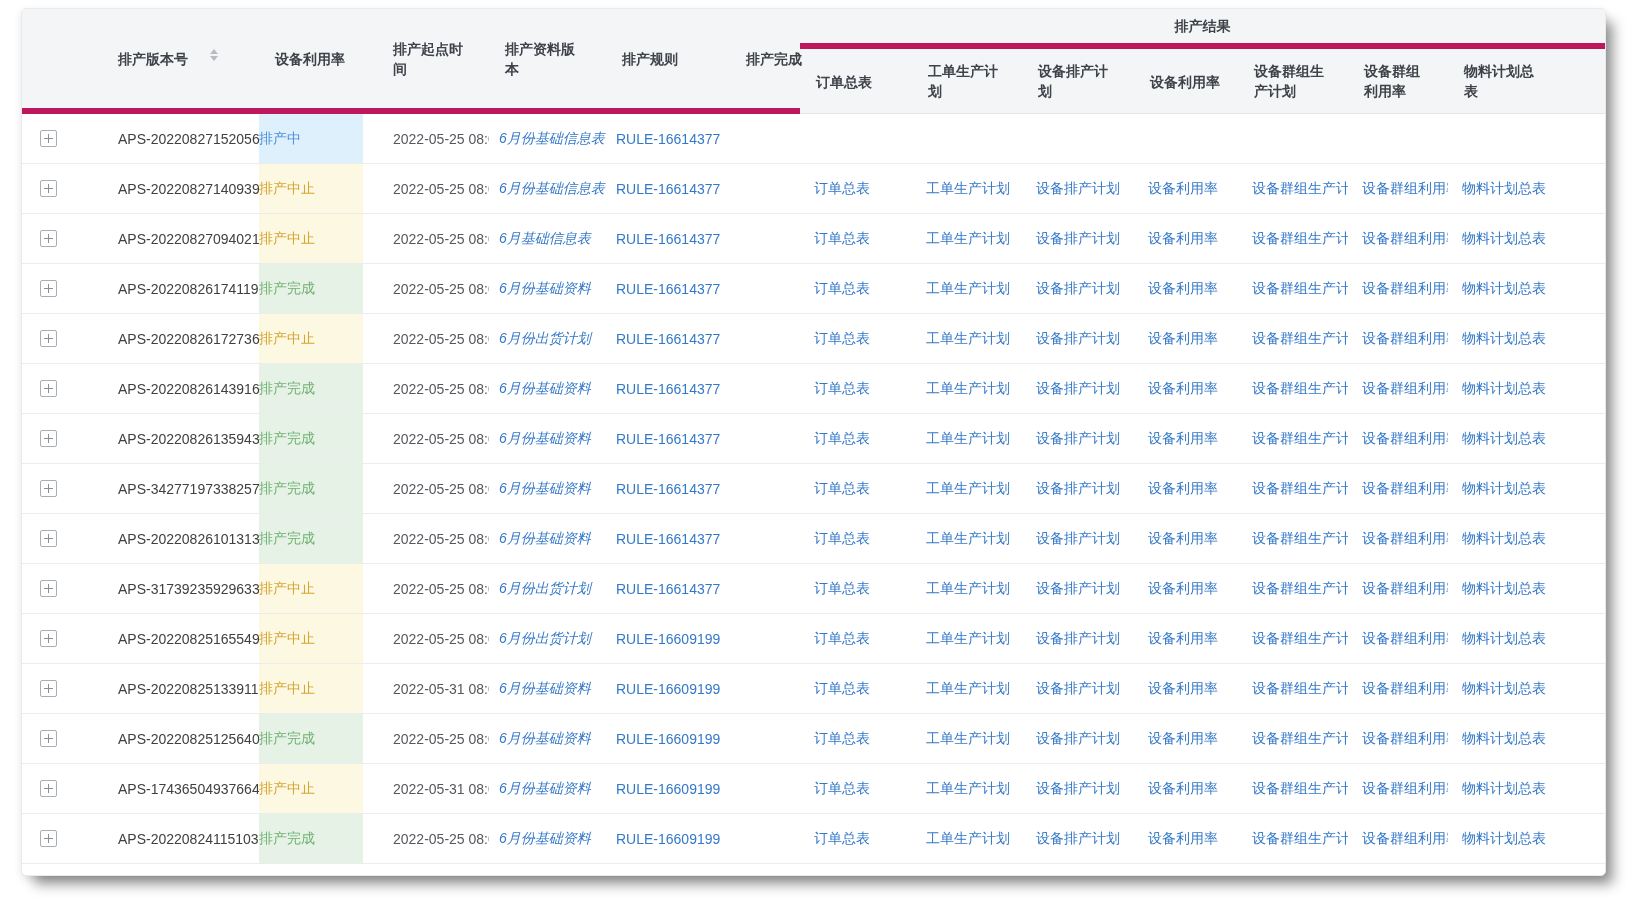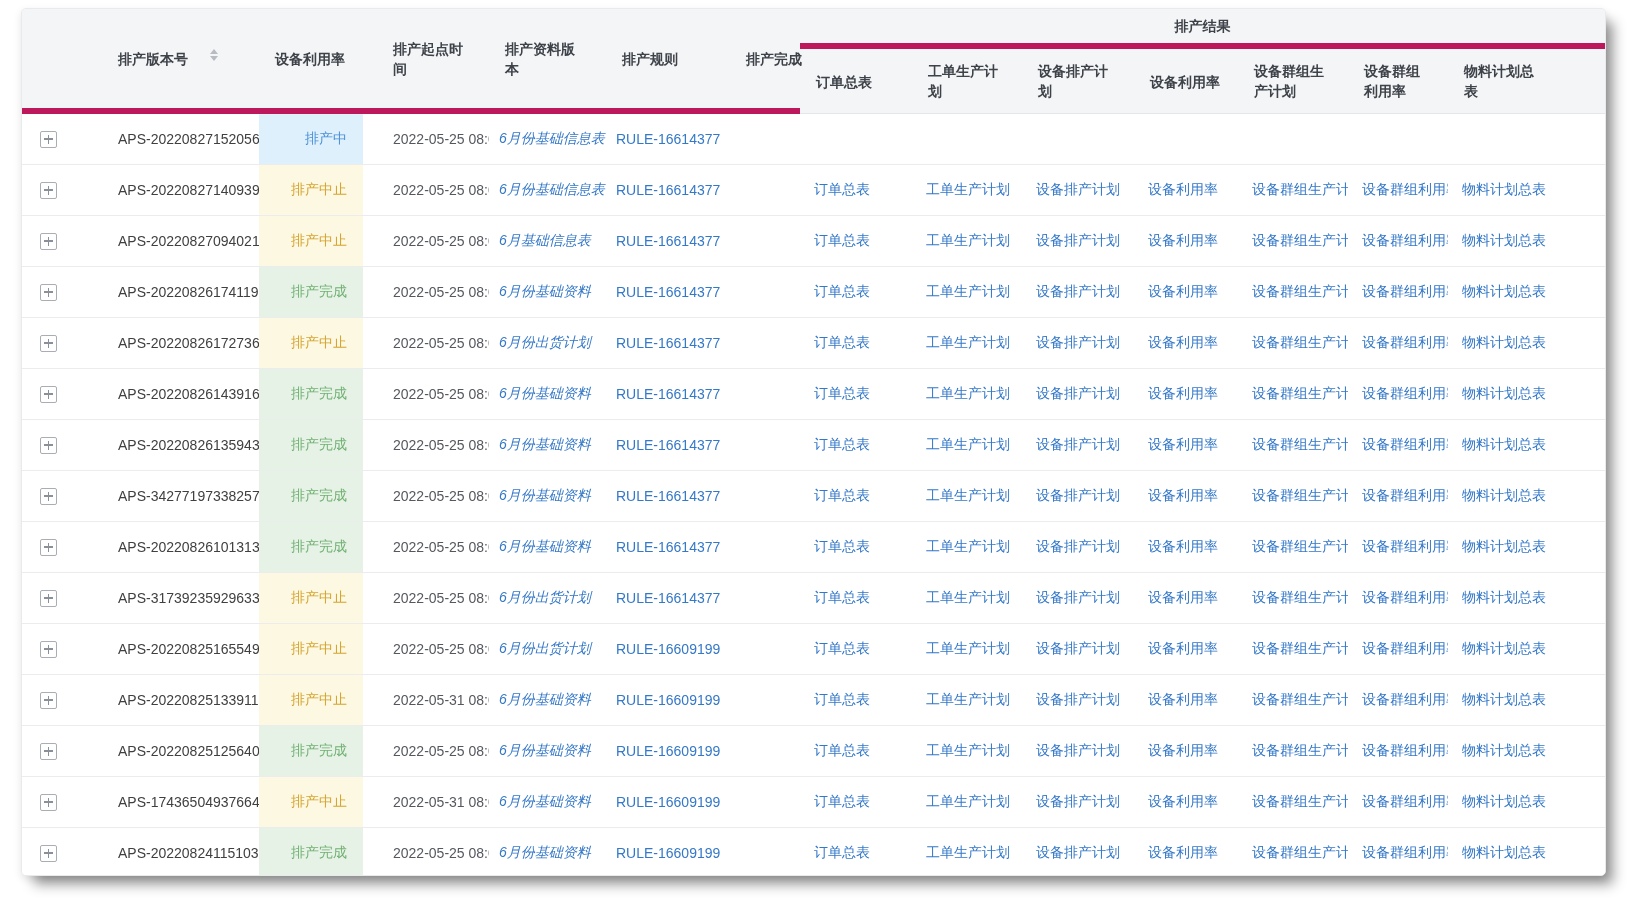--- a/index.html
+++ b/index.html
@@ -69,21 +69,21 @@
     height: 50px;
     border-bottom: 1px solid #ececee;
     padding: 0 16px;
     white-space: nowrap;
     overflow: hidden;
     vertical-align: middle;
     background: #fff;
   }
   td.cell-expand { padding-left: 18px; }
   td.cell-version { padding-left: 30px; color: #404040; }
-  td.cell-status { padding: 16px; text-align: right; }
+  td.cell-status { padding: 0; text-align: left; }
   td.cell-start-time { padding-left: 30px; padding-right: 0; color: #55585e; }
   td.cell-data-version { padding-left: 10px; padding-right: 0; font-style: italic; }
   td.cell-rule { padding-left: 10px; padding-right: 0; }
   td.result-cell { padding-left: 14px; padding-right: 2px; }
 
   .status-running { background: var(--st-running-bg, #def0fb); color: var(--st-running-tx, #4b90d9); }
   .status-stopped { background: var(--st-stopped-bg, #fdf8e2); color: var(--st-stopped-tx, #d6a42f); }
   .status-done    { background: var(--st-done-bg, #e6f2e6);  color: var(--st-done-tx, #71b173); }
 
   a.link, span.link {

